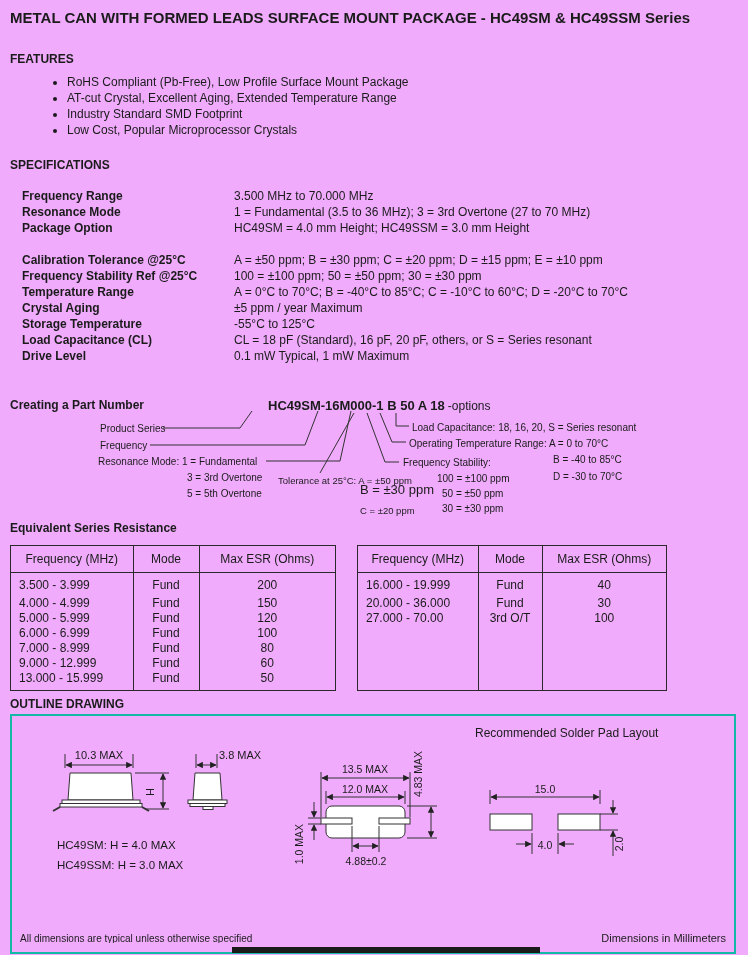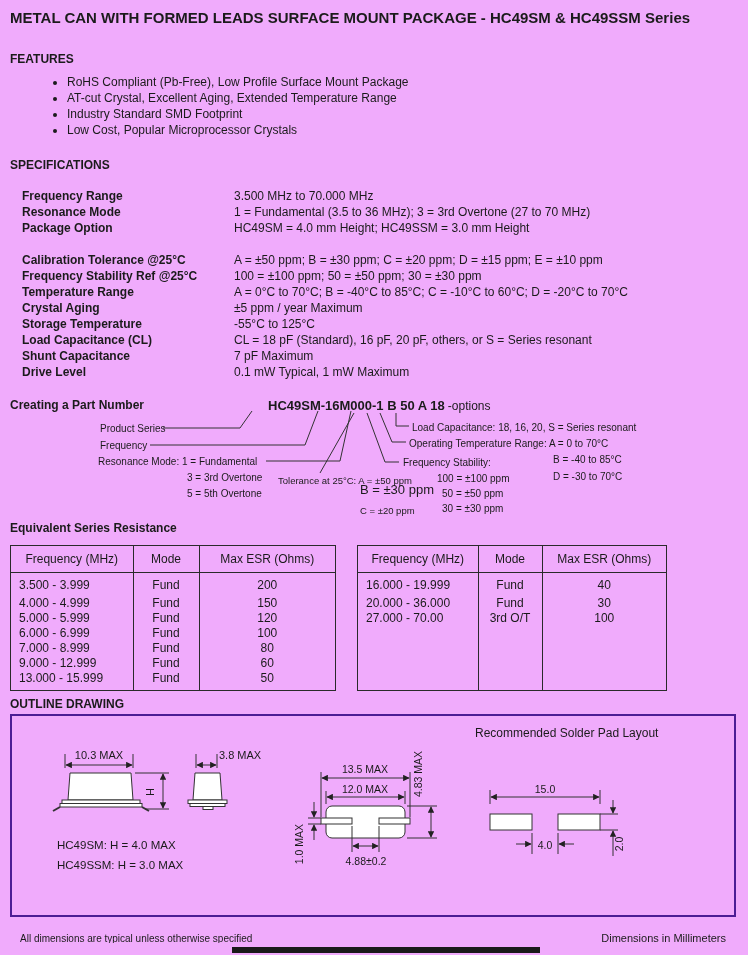--- a/index.html
+++ b/index.html
@@ -25,22 +25,22 @@
   .esr-left  { left:10px;  width:326px; height:146px; }
   .esr-right { left:357px; width:310px; height:146px; }
   .esr-wrap table { width:100%; height:100%; border-collapse:collapse; font-size:12px; color:#1b1b1b; }
   .esr-wrap th { border-bottom:1.5px solid #2a2a2a; font-weight:normal; height:24px; text-align:center; }
   .esr-wrap .c1, .esr-wrap .c2 { border-right:1.5px solid #2a2a2a; }
   .esr-wrap td { height:15px; line-height:15px; padding:0; }
   .esr-wrap td.freq { text-align:left; padding-left:8px; }
   .esr-wrap td.mid, .esr-wrap td.esr { text-align:center; }
   .esr-wrap tbody tr.first td { padding-top:1px; height:22px; }
   .esr-wrap tr.filler td { height:auto; }
-  .outline-box { position:absolute; left:10px; top:714px; width:726px; height:203px;
-                 border:2px solid #4c1d95; box-sizing:border-box; }
+  .outline-box { position:absolute; left:10px; top:714px; width:726px; height:240px;
+                 border:2px solid #14b8a6; box-sizing:border-box; }
   .footer-bar { position:absolute; left:232px; top:947px; width:308px; height:6px; background:#1a1a1a; }
   svg text { fill:#1b1b1b; }
 </style>
 </head>
 <body>
 
 <div class="page">
 
   <div class="title">METAL CAN WITH FORMED LEADS SURFACE MOUNT PACKAGE - HC49SM &amp; HC49SSM Series</div>
 
@@ -85,24 +85,20 @@
           <span class="spec-label">Crystal Aging</span>
           <span class="spec-value">±5 ppm / year Maximum</span>
         </div>
       <div class="spec-row">
           <span class="spec-label">Storage Temperature</span>
           <span class="spec-value">-55°C to 125°C</span>
         </div>
       <div class="spec-row">
           <span class="spec-label">Load Capacitance (CL)</span>
           <span class="spec-value">CL = 18 pF (Standard), 16 pF, 20 pF, others, or S = Series resonant</span>
-        </div>
-      <div class="spec-row">
-          <span class="spec-label">Shunt Capacitance</span>
-          <span class="spec-value">7 pF Maximum</span>
         </div>
       <div class="spec-row">
           <span class="spec-label">Drive Level</span>
           <span class="spec-value">0.1 mW Typical, 1 mW Maximum</span>
         </div>
     </div>
   </div>
 
   <div class="pn">
     <svg class="pn-lines" width="748" height="125">

